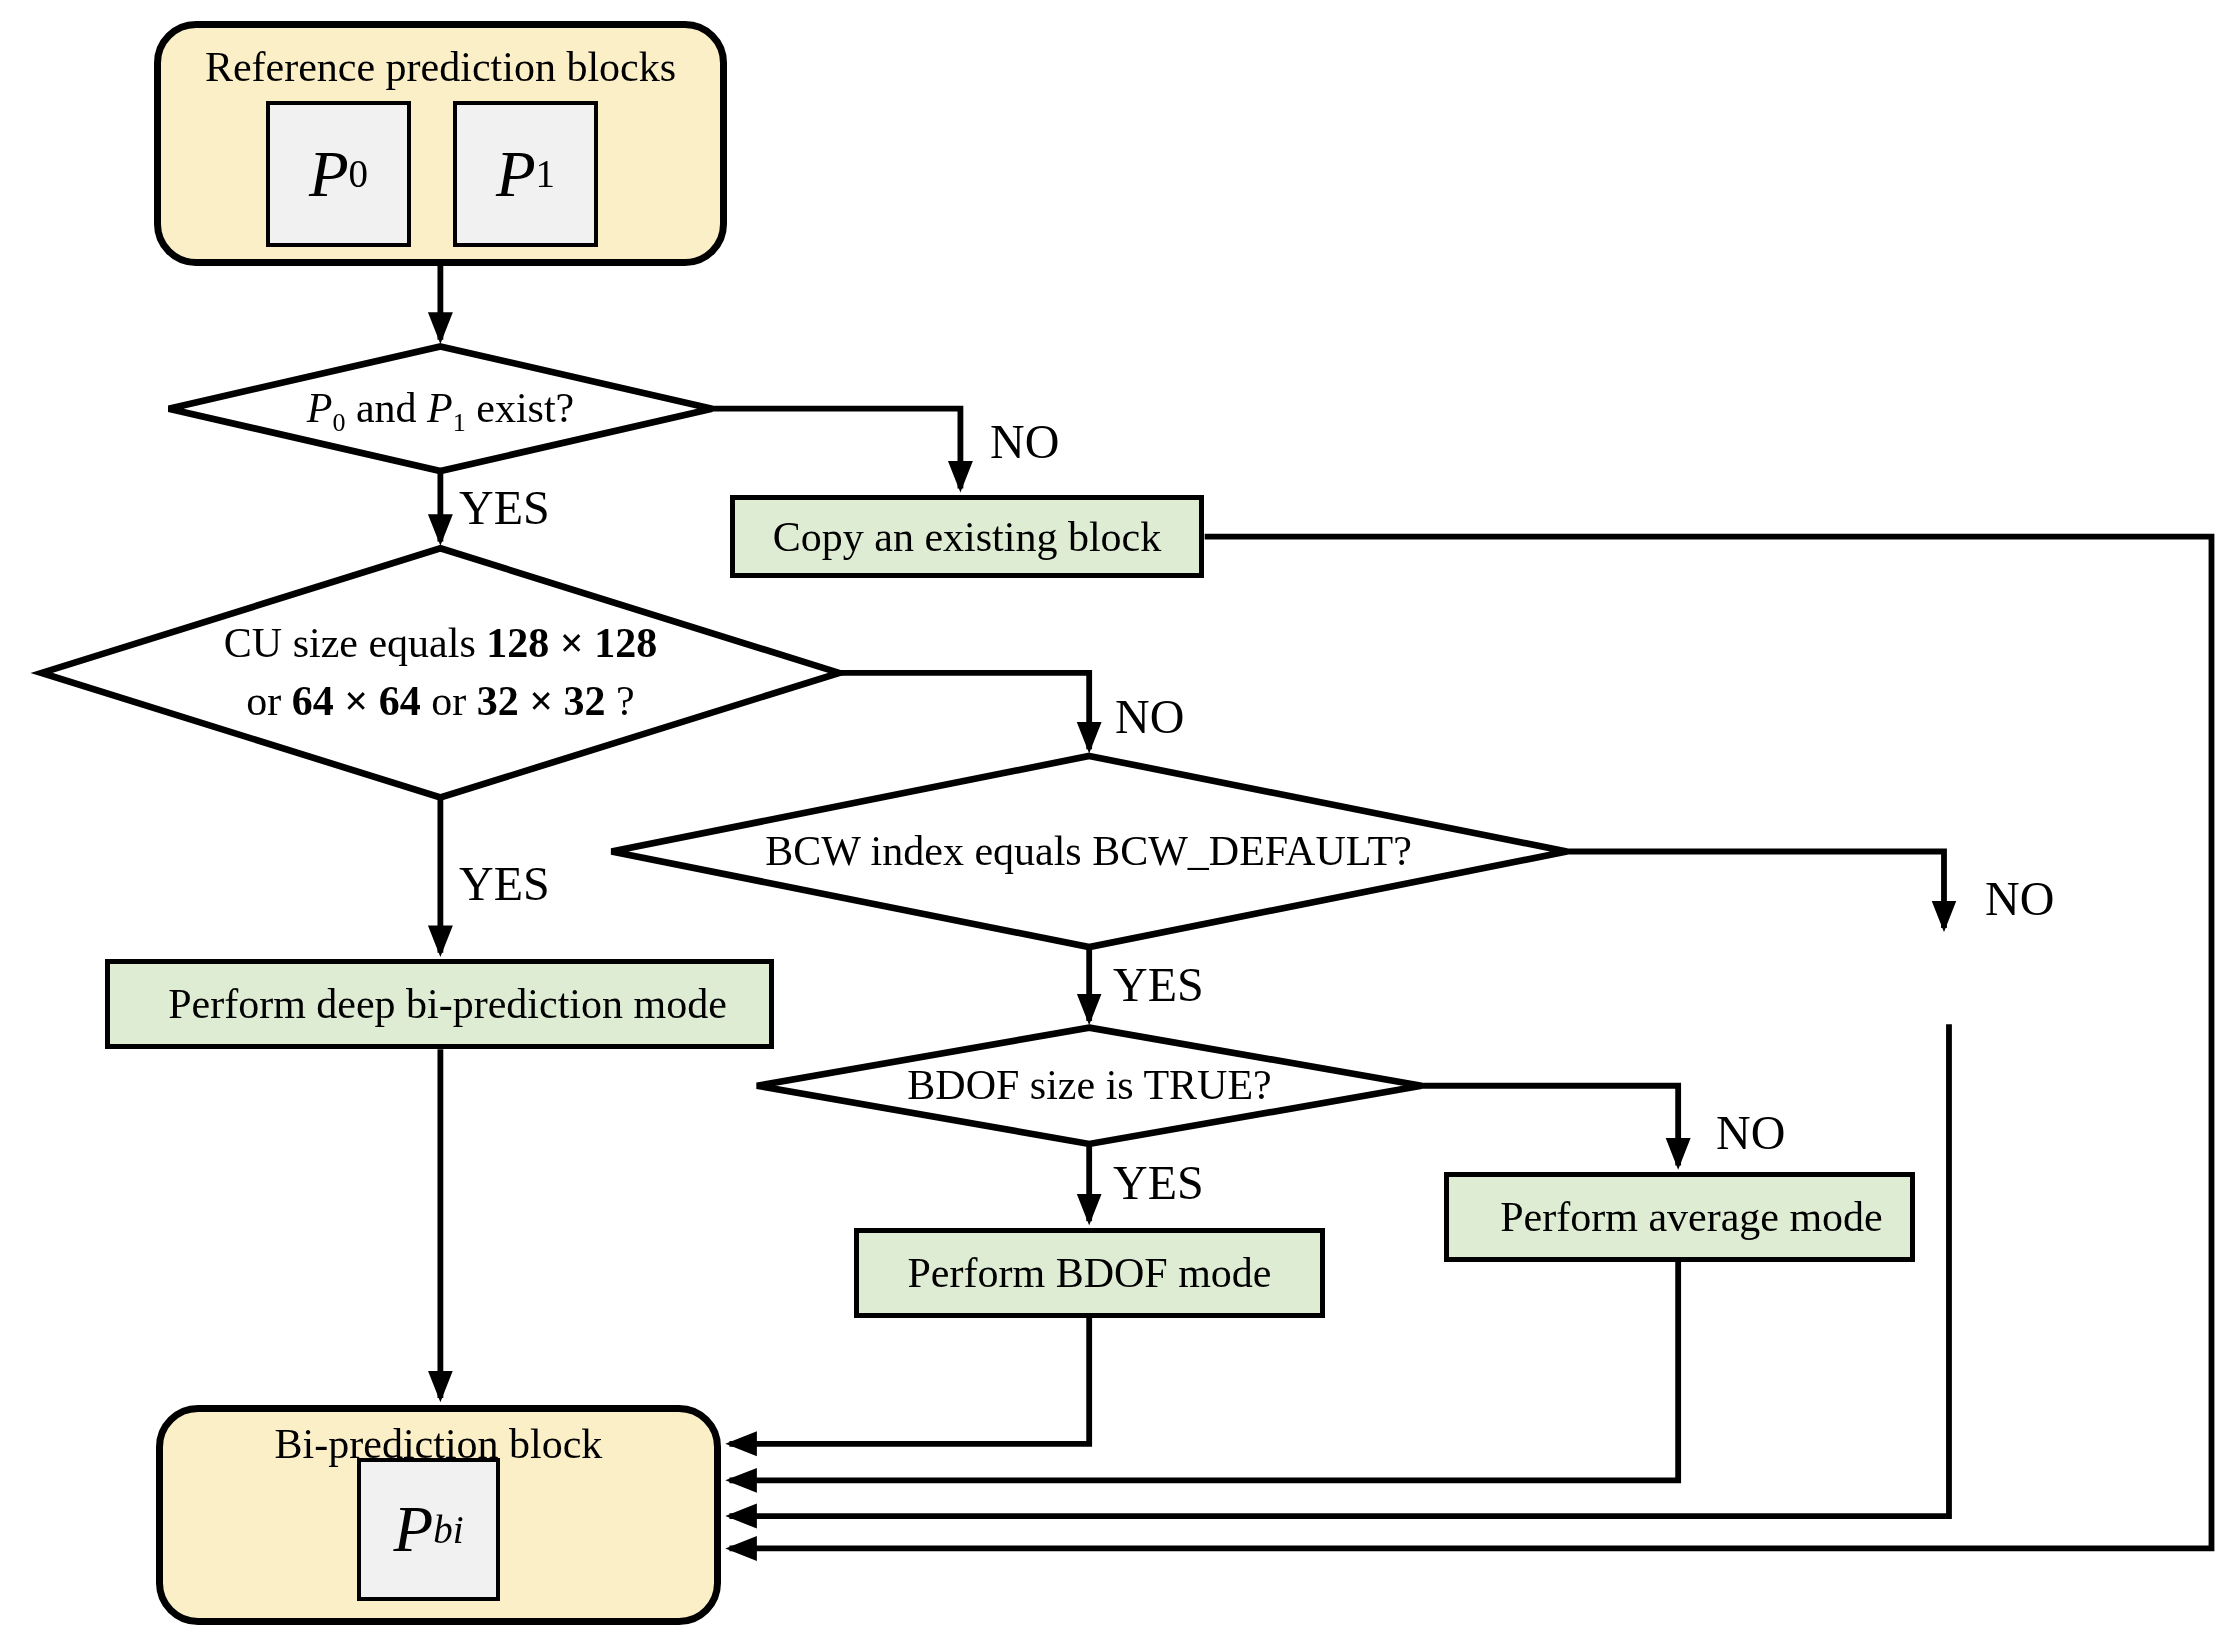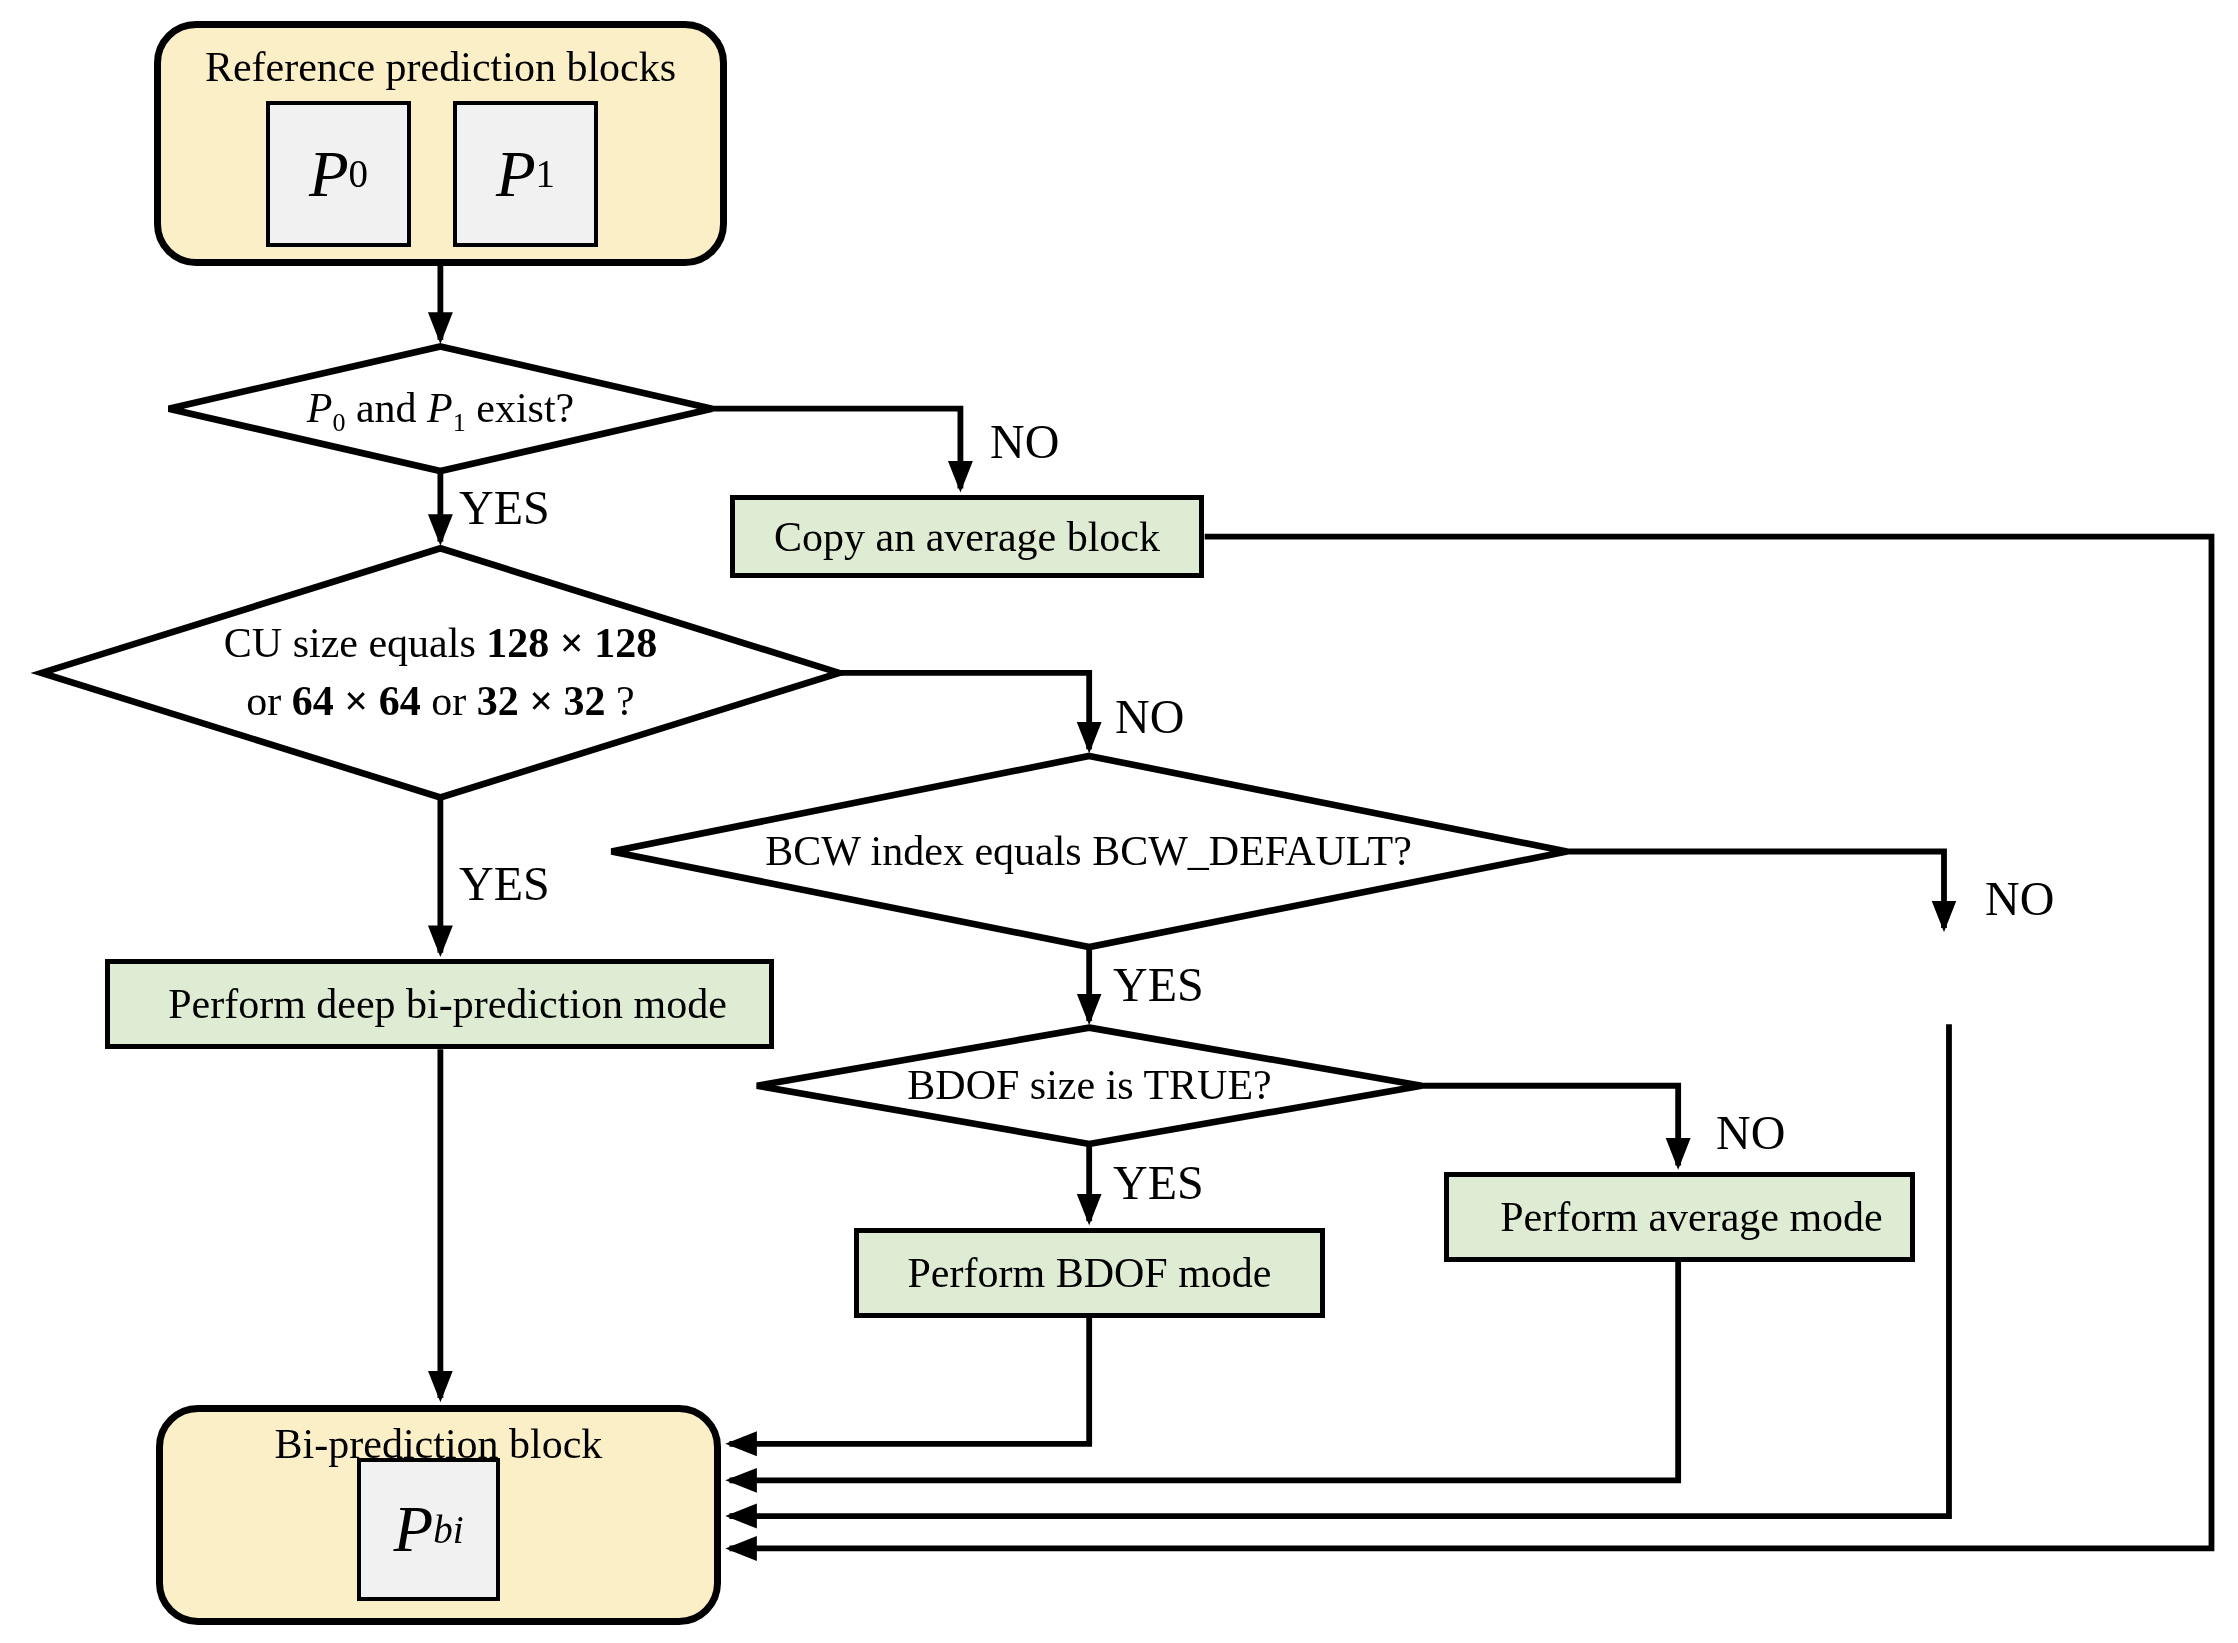--- a/index.html
+++ b/index.html
@@ -100,21 +100,21 @@
 
   <div class="dlabel" style="left:611px;top:756px;width:955px;height:191px;">
     <div class="row">BCW index equals BCW_DEFAULT?</div>
   </div>
 
   <div class="dlabel" style="left:757px;top:1028px;width:665px;height:116px;">
     <div class="row">BDOF size is TRUE?</div>
   </div>
 
   <div class="node greenbox" style="left:730px;top:495px;width:474px;height:83px;">
-    <span>Copy an average block</span>
+    <span>Copy an existing block</span>
   </div>
 
   <div class="node greenbox" style="left:105px;top:959px;width:669px;height:90px;padding-left:16px;">
     <span>Perform deep bi-prediction mode</span>
   </div>
 
 
   <div class="node greenbox" style="left:1444px;top:1172px;width:471px;height:90px;padding-left:24px;">
     <span>Perform average mode</span>
   </div>

